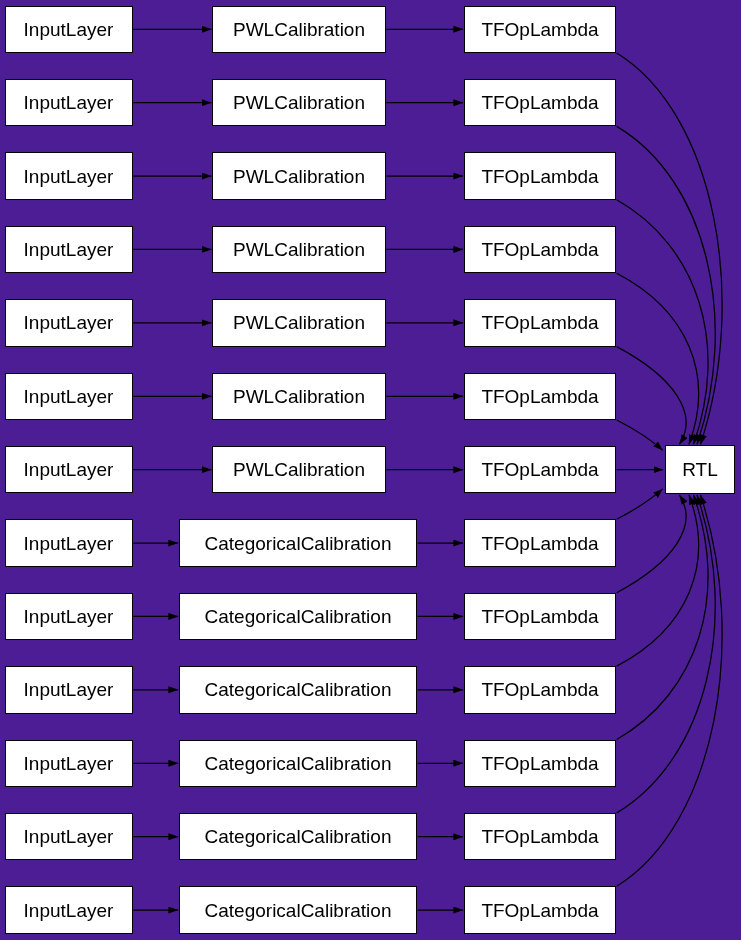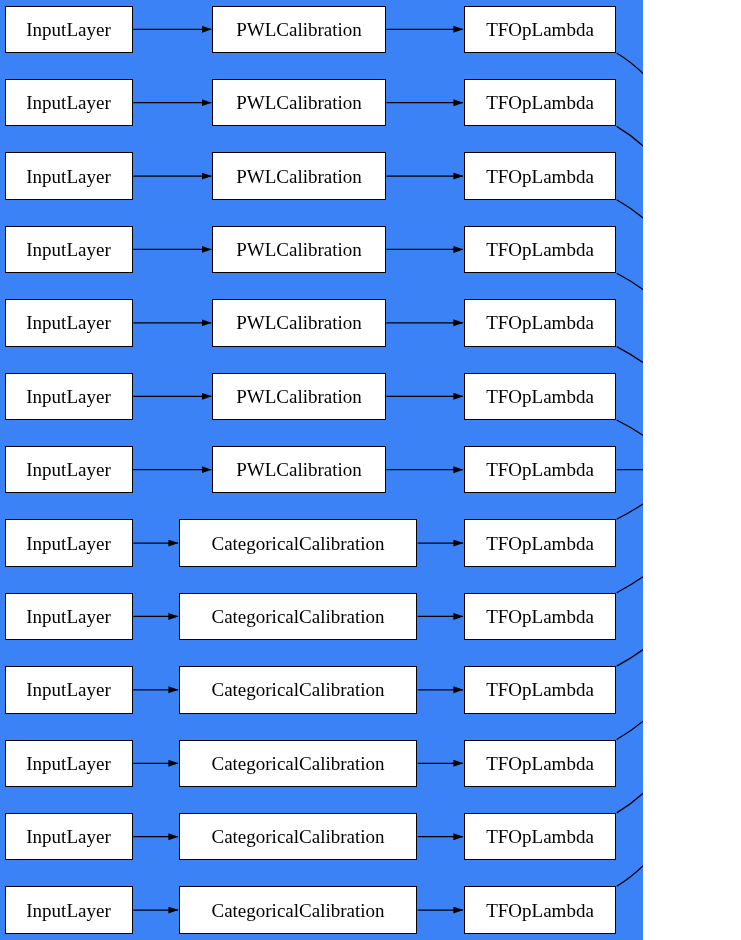--- a/index.html
+++ b/index.html
@@ -2,25 +2,25 @@
 <html><head>
 <meta charset="utf-8">
 <style>
   html, body {
     margin: 0;
     padding: 0;
     background: #ffffff;
   }
   .canvas {
     position: relative;
-    width: 643px;
+    width: 741px;
     height: 940px;
-    background: #3b82f6;
+    background: #4c1d95;
     overflow: hidden;
-    font-family: Liberation Serif, serif;
+    font-family: Liberation Sans, sans-serif;
   }
   .edges-svg {
     position: absolute;
     left: 0;
     top: 0;
     width: 741px;
     height: 940px;
   }
   .node {
     position: absolute;
@@ -124,13 +124,14 @@
       <div class="node" style="left: 179px; top: 739.5px; width: 238px; height: 47.5px; background: rgb(255, 255, 255); border-color: rgb(0, 0, 0); color: rgb(0, 0, 0);">CategoricalCalibration</div>
       <div class="node" style="left: 464px; top: 739.5px; width: 152px; height: 47.5px; background: rgb(255, 255, 255); border-color: rgb(0, 0, 0); color: rgb(0, 0, 0);">TFOpLambda</div>
       <div class="node" style="left: 4.5px; top: 812.9px; width: 128px; height: 47.5px; background: rgb(255, 255, 255); border-color: rgb(0, 0, 0); color: rgb(0, 0, 0);">InputLayer</div>
       <div class="node" style="left: 179px; top: 812.9px; width: 238px; height: 47.5px; background: rgb(255, 255, 255); border-color: rgb(0, 0, 0); color: rgb(0, 0, 0);">CategoricalCalibration</div>
       <div class="node" style="left: 464px; top: 812.9px; width: 152px; height: 47.5px; background: rgb(255, 255, 255); border-color: rgb(0, 0, 0); color: rgb(0, 0, 0);">TFOpLambda</div>
       <div class="node" style="left: 4.5px; top: 886.3px; width: 128px; height: 47.5px; background: rgb(255, 255, 255); border-color: rgb(0, 0, 0); color: rgb(0, 0, 0);">InputLayer</div>
       <div class="node" style="left: 179px; top: 886.3px; width: 238px; height: 47.5px; background: rgb(255, 255, 255); border-color: rgb(0, 0, 0); color: rgb(0, 0, 0);">CategoricalCalibration</div>
       <div class="node" style="left: 464px; top: 886.3px; width: 152px; height: 47.5px; background: rgb(255, 255, 255); border-color: rgb(0, 0, 0); color: rgb(0, 0, 0);">TFOpLambda</div>
     </div>
 
+  <div class="node" id="sink-node" style="left:664.7px; top:445.4px; width:70.6px; height:48.4px;">RTL</div>
 </div>
 
 </body></html>

